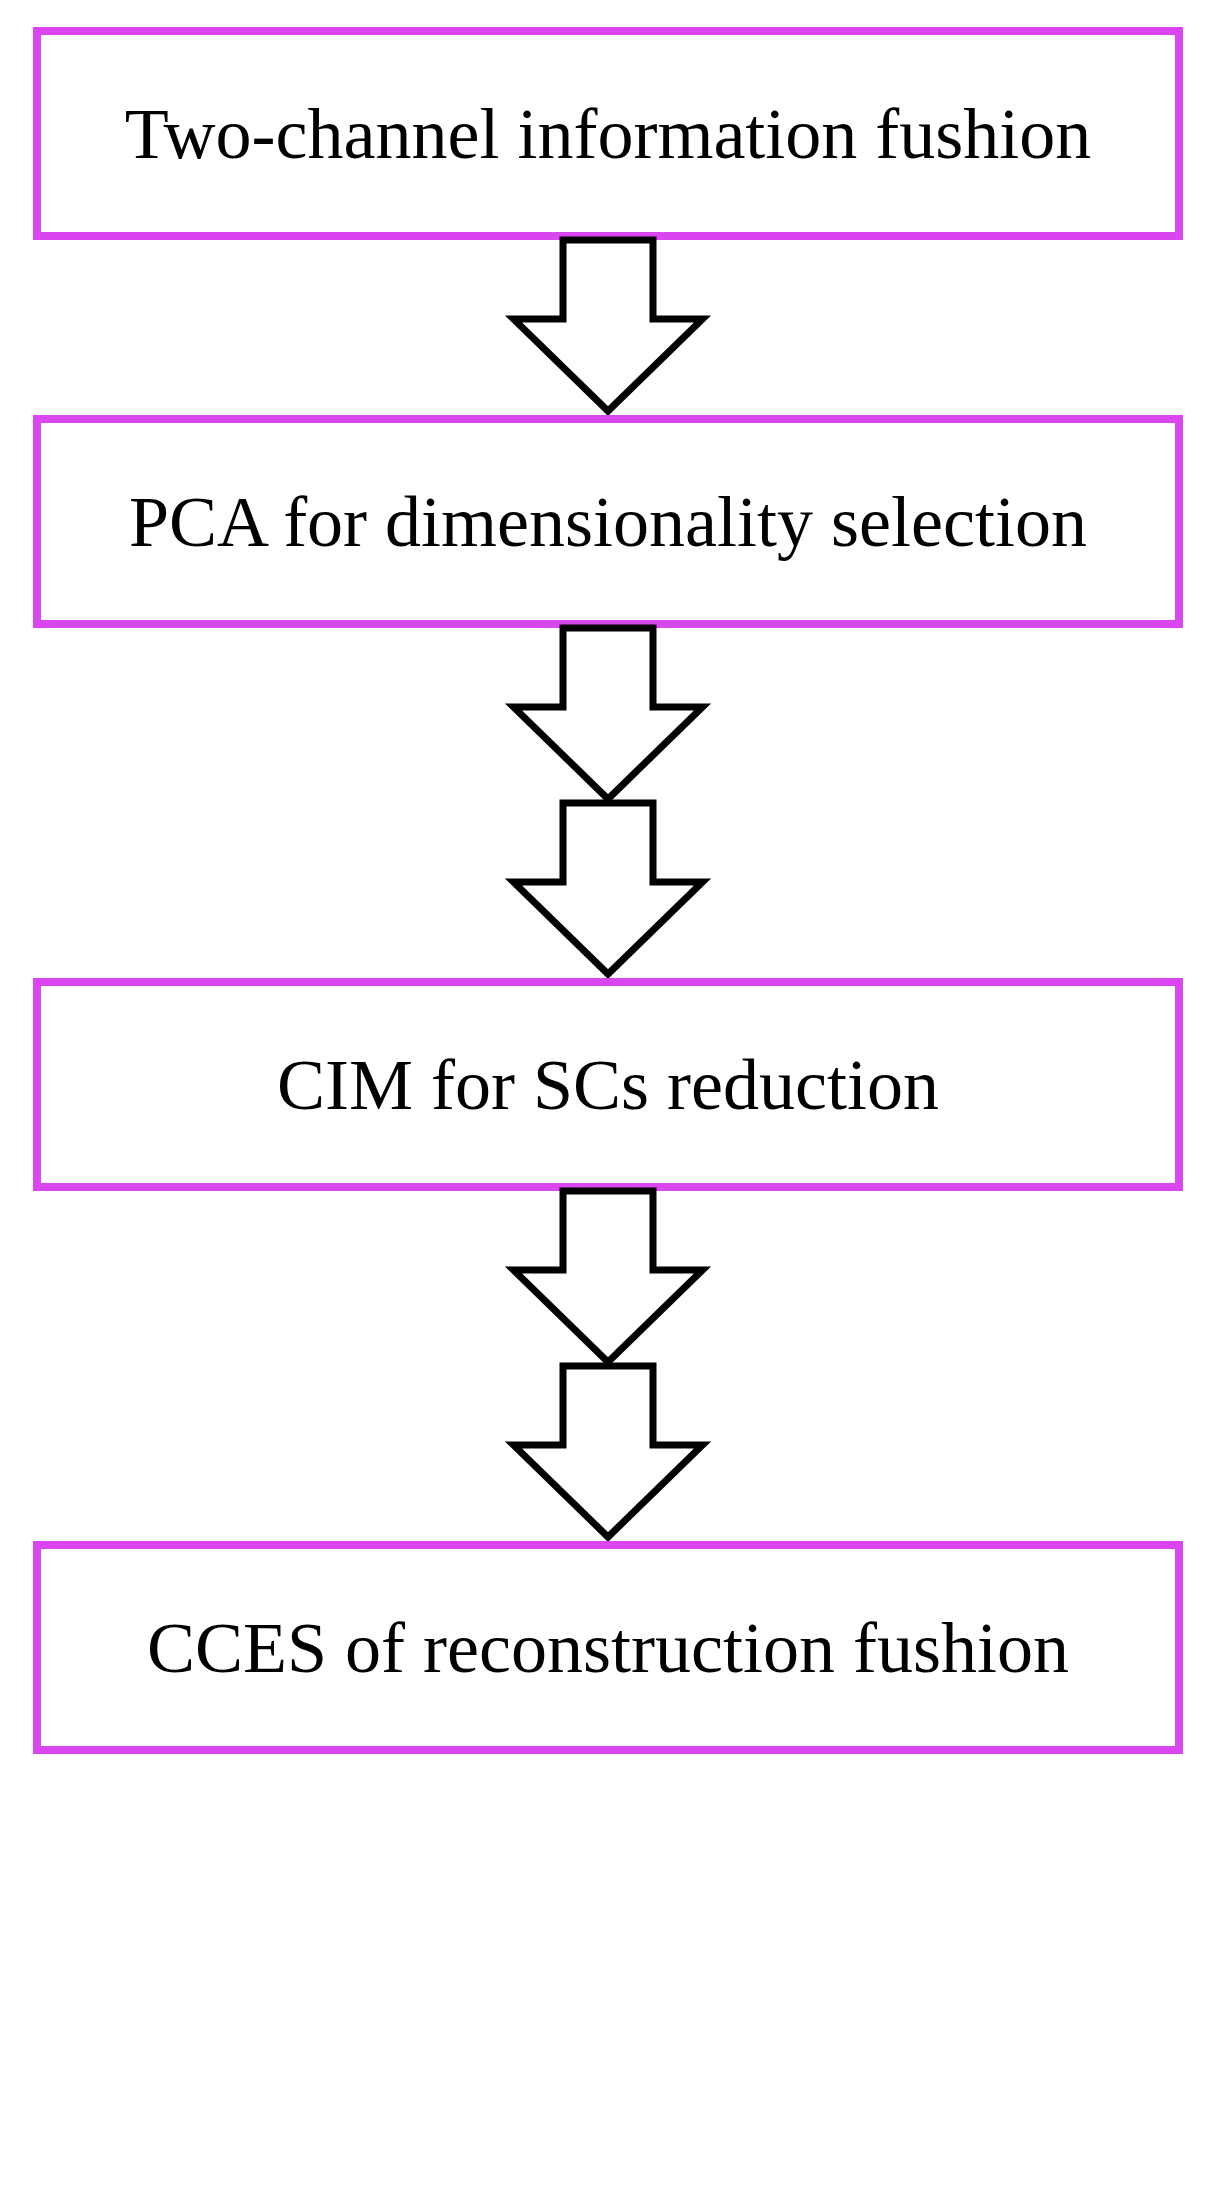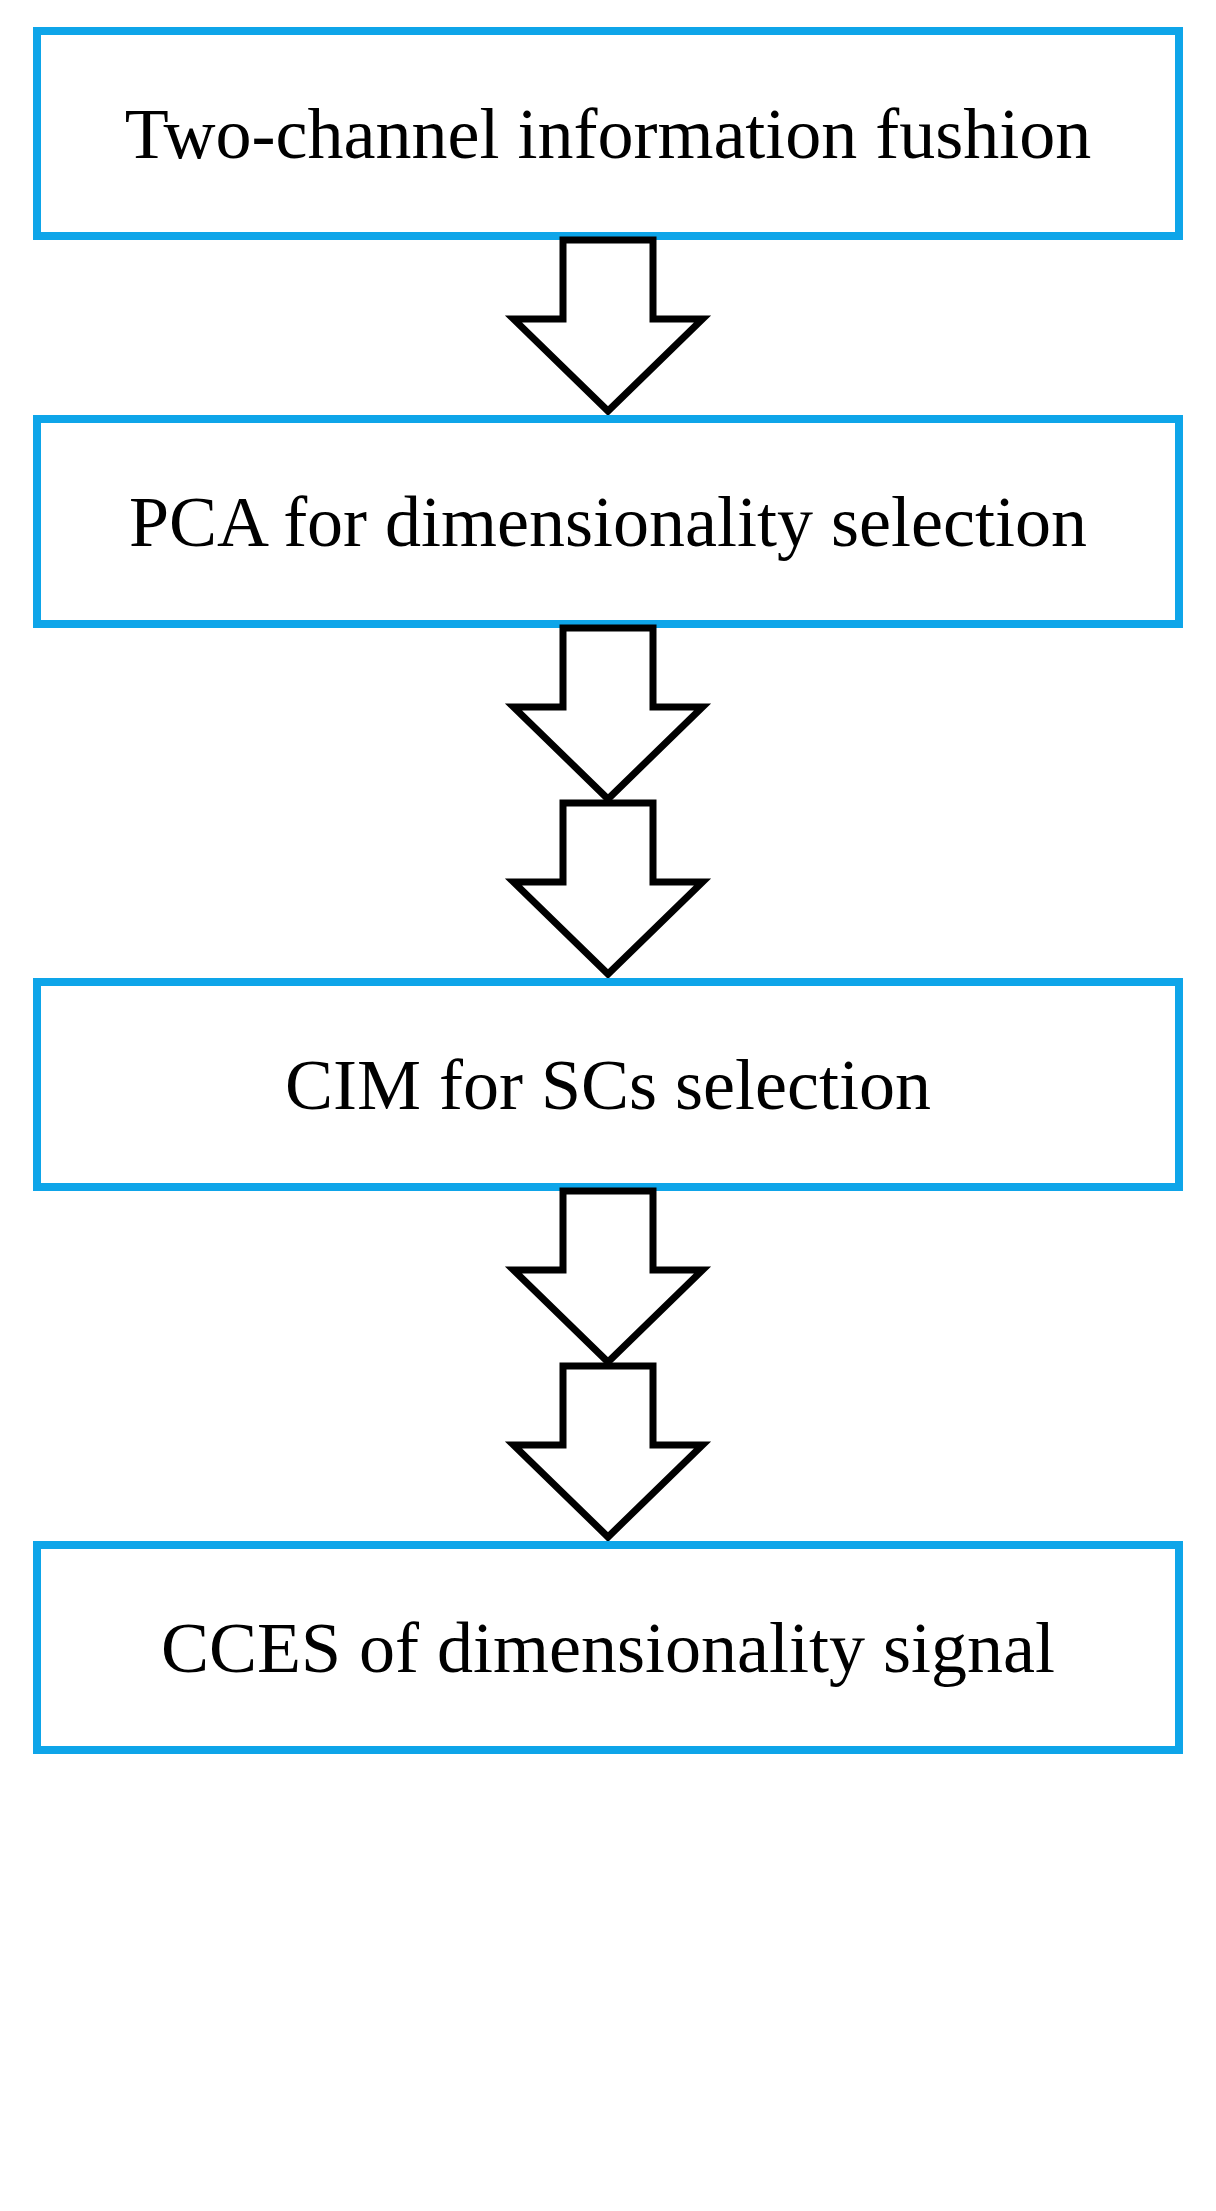--- a/index.html
+++ b/index.html
@@ -17,21 +17,21 @@
   .flowchart {
     padding-top: 27px;
     display: flex;
     flex-direction: column;
     align-items: center;
   }
   .step-box {
     box-sizing: border-box;
     width: 1150px;
     height: 213px;
-    border: 8px solid #0ea5e9;
+    border: 8px solid #d946ef;
     background: #ffffff;
     display: flex;
     align-items: center;
     justify-content: center;
     text-align: center;
   }
   .step-label {
     font-size: 72px;
     line-height: 1;
     white-space: nowrap;
@@ -75,33 +75,33 @@
   </div>
 
 
   <div class="arrow-gap">
     <svg class="arrow-svg" width="196" height="175" viewBox="0 0 196 175">
       <polygon points="53,0 53,79 3.5,79 98,171 192.5,79 143,79 143,0" fill="#ffffff" stroke="#000000" stroke-width="7" stroke-linejoin="miter"></polygon>
     </svg>
   </div>
 
   <div class="step-box">
-    <span class="step-label">CIM for SCs selection</span>
+    <span class="step-label">CIM for SCs reduction</span>
   </div>
 
   <div class="arrow-gap">
     <svg class="arrow-svg" width="196" height="175" viewBox="0 0 196 175">
       <polygon points="53,0 53,79 3.5,79 98,171 192.5,79 143,79 143,0" fill="#ffffff" stroke="#000000" stroke-width="7" stroke-linejoin="miter"></polygon>
     </svg>
   </div>
 
 
   <div class="arrow-gap">
     <svg class="arrow-svg" width="196" height="175" viewBox="0 0 196 175">
       <polygon points="53,0 53,79 3.5,79 98,171 192.5,79 143,79 143,0" fill="#ffffff" stroke="#000000" stroke-width="7" stroke-linejoin="miter"></polygon>
     </svg>
   </div>
 
   <div class="step-box">
-    <span class="step-label">CCES of dimensionality signal</span>
+    <span class="step-label">CCES of reconstruction fushion</span>
   </div>
 
 </div>
 
 </body></html>

